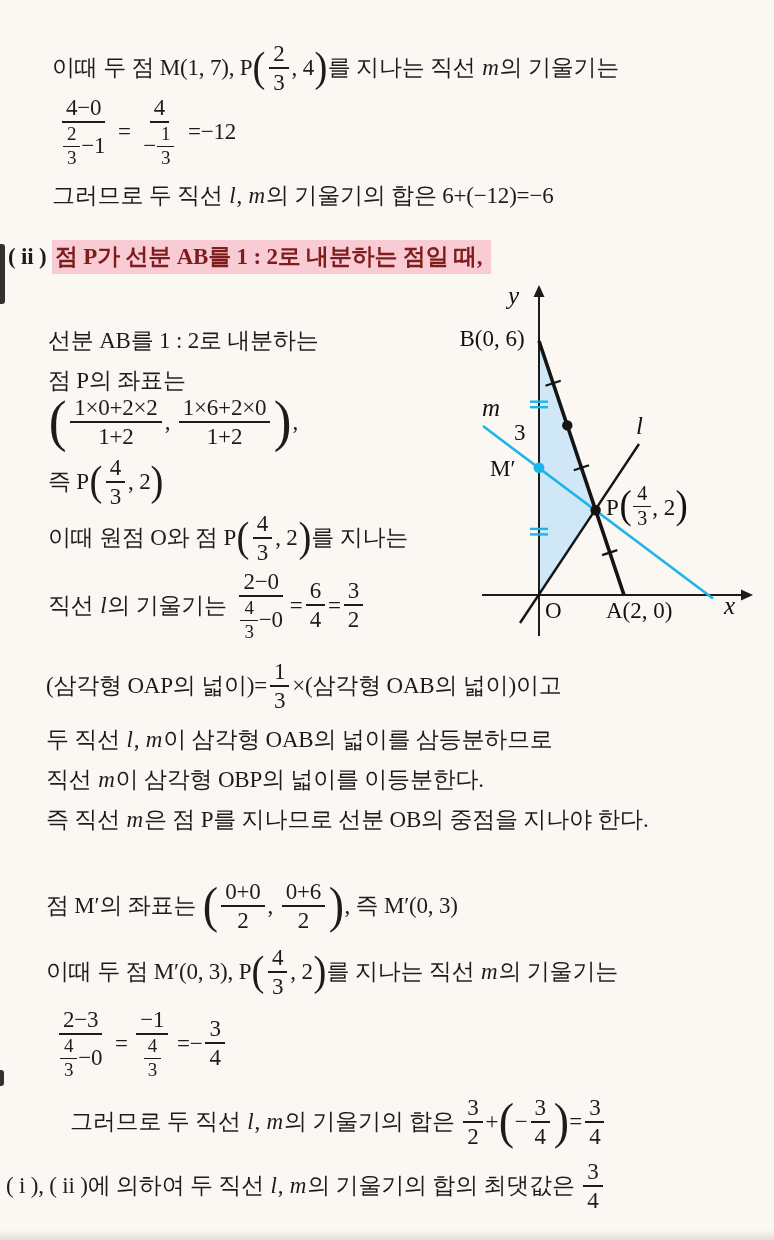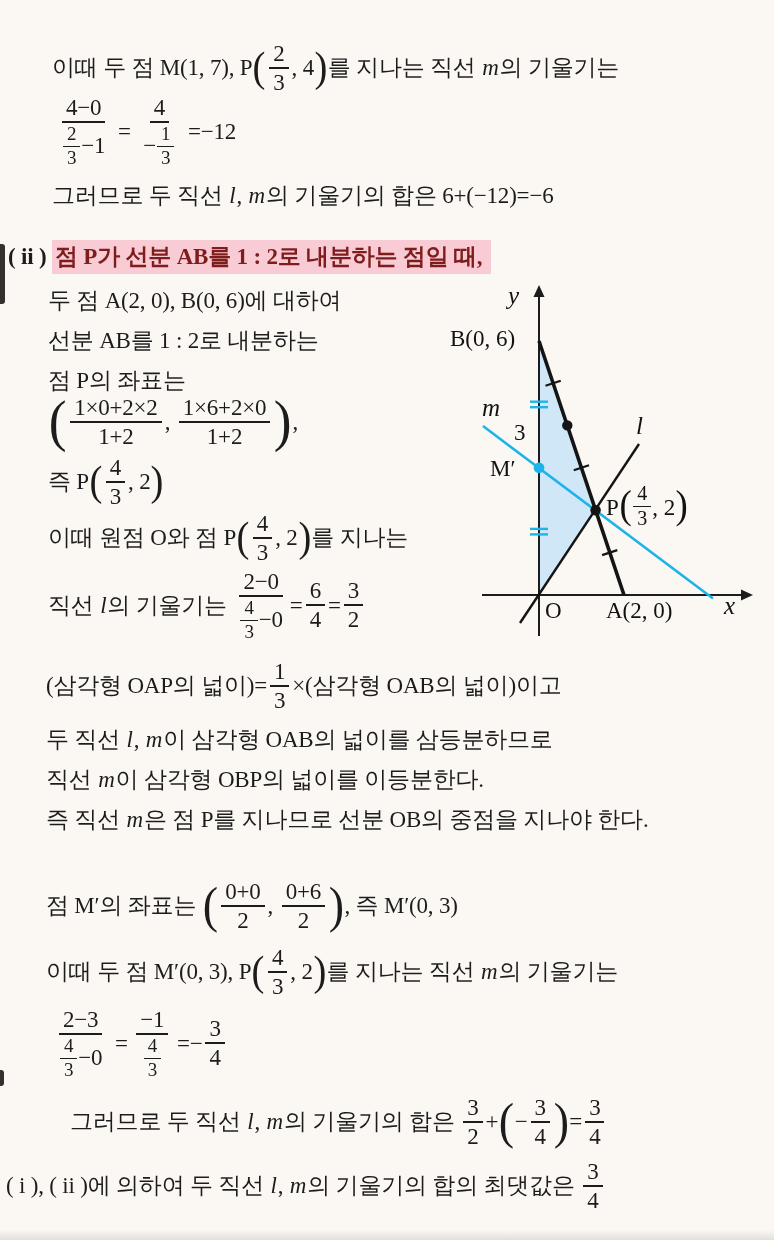--- a/index.html
+++ b/index.html
@@ -105,23 +105,20 @@
 
   <div class="line" style="left:52px; top:180px;">
     <span>그러므로 두 직선 </span><i class="var">l</i><span>, </span><i class="var">m</i><span>의 기울기의 합은 6+(−12)=−6</span>
   </div>
 
   <div class="line heading" style="left:8px; top:241px;">
     <span class="marker">( ii )</span>
     <span class="hl">점 P가 선분 AB를 1 : 2로 내분하는 점일 때,</span>
   </div>
 
-  <div class="line" style="left:48px; top:285px;">
-    <span>두 점 A(2, 0), B(0, 6)에 대하여</span>
-  </div>
   <div class="line" style="left:48px; top:325px;">
     <span>선분 AB를 1 : 2로 내분하는</span>
   </div>
   <div class="line" style="left:48px; top:365px;">
     <span>점 P의 좌표는</span>
   </div>
 
   <div class="line" style="left:48px; top:396px;">
     <span class="bp bp56">(</span><span class="frac">
         <span class="num">1×0+2×2</span>
@@ -274,21 +271,21 @@
       <line x1="80" y1="127.2" x2="98" y2="127.2" stroke="#1db4e9" stroke-width="2.4"></line>
       <line x1="80" y1="248.9" x2="98" y2="248.9" stroke="#1db4e9" stroke-width="2.4"></line>
       <line x1="80" y1="254.4" x2="98" y2="254.4" stroke="#1db4e9" stroke-width="2.4"></line>
 
       <circle cx="117.3" cy="145.4" r="5.2" fill="#141414"></circle>
       <circle cx="145.6" cy="230.2" r="5.2" fill="#141414"></circle>
       <circle cx="89" cy="187.8" r="5.4" fill="#1db4e9"></circle>
     </svg>
 
     <div class="dlabel dvar" style="left:58px; top:2px;"><i>y</i></div>
-    <div class="dlabel" style="left:0; top:46px; width:84px; text-align:left;"><span>B(0, 6)</span></div>
+    <div class="dlabel" style="left:0; top:46px; width:84px; text-align:center;"><span>B(0, 6)</span></div>
     <div class="dlabel dvar" style="left:32px; top:114px;"><i>m</i></div>
     <div class="dlabel" style="left:64px; top:140px;"><span>3</span></div>
     <div class="dlabel" style="left:40px; top:176px;"><span>M′</span></div>
     <div class="dlabel dvar" style="left:186px; top:132px;"><i>l</i></div>
     <div class="dlabel plabel" style="left:156px; top:204px;">
       <span>P</span>
         <span class="bp bp38">(</span>
         <span class="frac">
           <span class="num">4</span>
           <span class="den">3</span>

